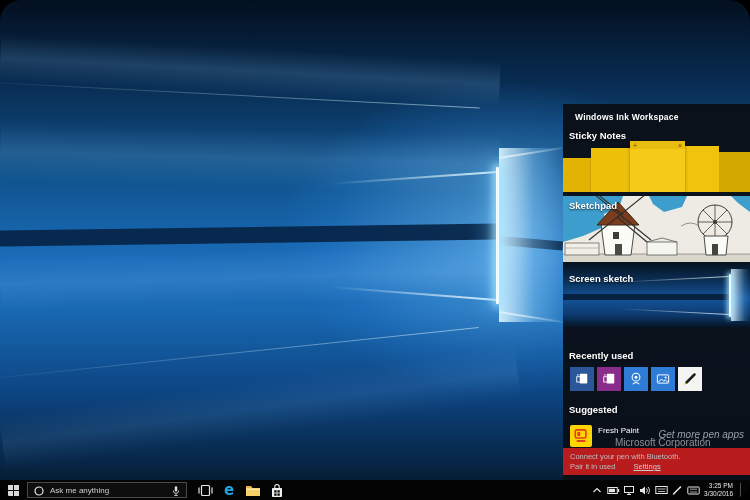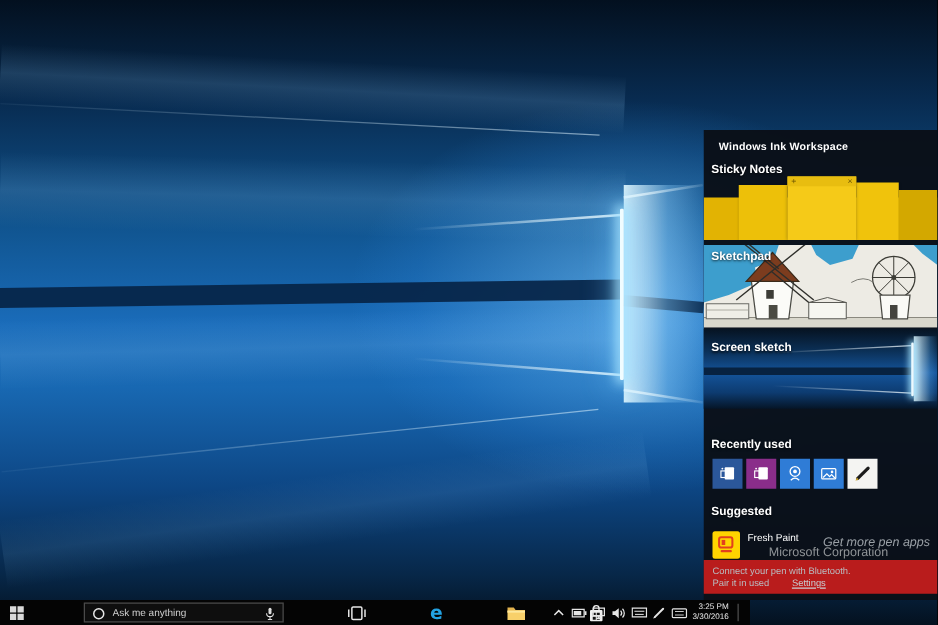--- a/index.html
+++ b/index.html
@@ -1,18 +1,18 @@
 <!DOCTYPE html>
 <html><head>
 <meta charset="utf-8">
 <style>
   * { margin:0; padding:0; box-sizing:border-box; }
   html,body { width:750px; height:500px; overflow:hidden; background:#000;
     font-family:"Liberation Sans", sans-serif; }
-  .desktop { position:relative; width:750px; height:500px; overflow:hidden; }
+  .desktop { position:relative; width:750px; height:500px; overflow:hidden;border-radius:21px; }
 
   
   .wallpaper { position:absolute; inset:0;
     background:
       radial-gradient(ellipse 300px 210px at 505px 238px, rgba(130,205,255,.50), rgba(50,140,225,.18) 58%, rgba(0,0,0,0) 75%),
       linear-gradient(to bottom, #03101f 0%, #082b50 16%, #10548f 36%, #1a6cba 52%, #1868b2 62%, #0d4684 78%, #072748 92%, #04111f 100%);
   }
   .wp-layer { position:absolute; }
   .beam { background:linear-gradient(to bottom, rgba(255,255,255,0), rgba(150,210,255,.16) 50%, rgba(255,255,255,0)); }
   .hairline { background:linear-gradient(to right, rgba(200,235,255,.05), rgba(225,245,255,.55)); height:1px; }
@@ -69,22 +69,22 @@
     display:flex; align-items:center; justify-content:center; cursor:pointer; }
   .fp-name { position:absolute; left:35px; top:322px; font-size:8px; color:#fff; }
   .fp-pub  { position:absolute; left:52px; top:333px; font-size:10px; color:#8f9396; }
   .get-more { position:absolute; right:6px; top:325px; font-size:10px; color:#9aa0a6; cursor:pointer;font-style:italic; }
   .ink-footer { position:absolute; left:0; top:344px; width:187px; height:27px; background:#b91c1c; }
   .foot-l1 { position:absolute; left:7px; top:4px; font-size:7.5px; color:#b9bdc2; }
   .foot-l2 { position:absolute; left:7px; top:14px; font-size:7.5px; color:#b9bdc2; }
   .foot-link { text-decoration:underline; cursor:pointer; color:#c9cdd2;padding-left:16px; }
 
   
-  .taskbar { position:absolute; left:0; top:480px; width:600px; height:20px; background:#040404;
-    display:flex; align-items:center;gap:40px; }
+  .taskbar { position:absolute; left:0; top:480px; width:750px; height:20px; background:#040404;
+    display:flex; align-items:center; }
   .tb-btn { height:20px; display:flex; align-items:center; justify-content:center; cursor:pointer; }
   .start-btn { width:26px; }
   .start-logo { width:11px; height:11px; display:grid; grid-template-columns:5px 5px; grid-template-rows:5px 5px; gap:1px; }
   .start-logo span { background:#d9d9d9; }
   .search-box { position:relative; width:160px; height:16px; background:#0e0e0e; border:1px solid #4a4a4a;
     display:flex; align-items:center; margin-left:1px; }
   .search-box input { position:absolute; left:22px; top:0; width:118px; height:14px; background:transparent; border:none;
     outline:none; color:#d6d6d6; font-size:8px; font-family:"Liberation Sans", sans-serif; }
   .search-box input::placeholder { color:#cfcfcf; opacity:1; }
   .cortana-circle { position:absolute; left:6px; top:3px; }

